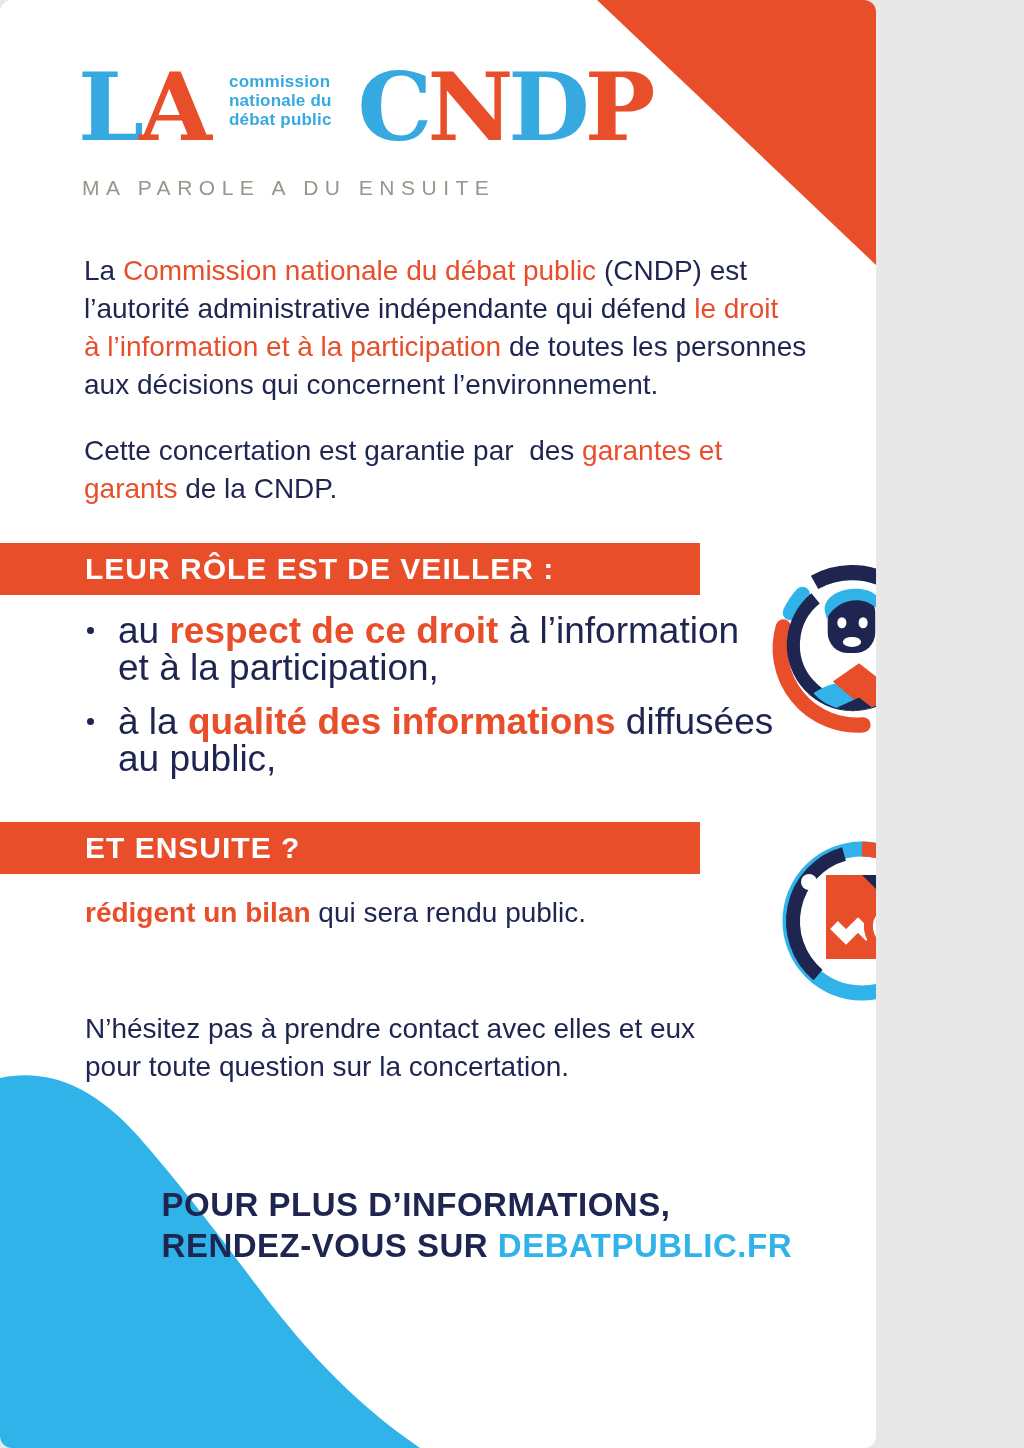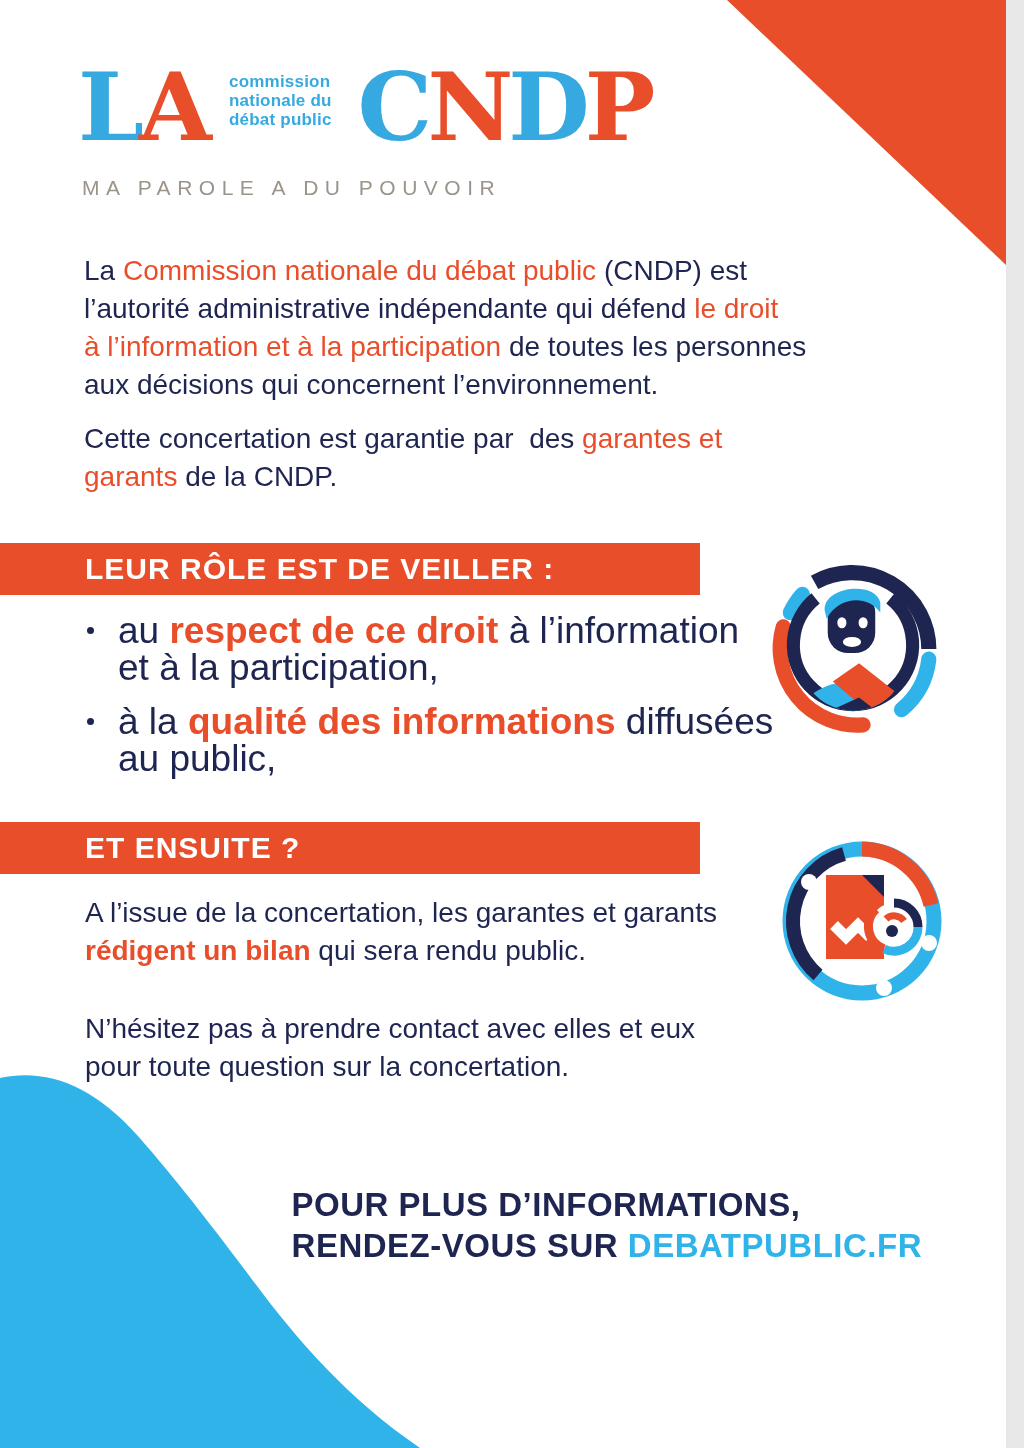--- a/index.html
+++ b/index.html
@@ -7,25 +7,26 @@
     --navy:#1f2551;
     --blue:#36a9e0;
     --light-blue:#2fb3e8;
     --gray:#9a948a;
     --white:#ffffff;
   }
   *{margin:0;padding:0;box-sizing:border-box;}
   html,body{background:#e8e8e8;}
   .page{
     position:relative;
-    width:1006px;height:1448px;
+    width:876px;height:1448px;
     background:var(--white);
     overflow:hidden;
     font-family:"Liberation Sans", sans-serif;
     color:var(--navy);
+    border-radius:12px;
   }
   
   .corner-triangle{position:absolute;top:0;right:0;width:280px;height:266px;}
   .corner-wave{position:absolute;left:0;bottom:0;width:430px;height:376px;}
 
   
   .logo-row{position:absolute;left:78px;top:64px;display:flex;align-items:flex-start;}
   .logo-serif{font-family:"DejaVu Serif", serif;font-weight:700;font-size:94px;line-height:0.92;letter-spacing:-5px;}
   .logo-la .ch-l{color:var(--blue);}
   .logo-la .ch-a{color:var(--orange);}
@@ -34,21 +35,21 @@
   .logo-cndp .c-blue{color:var(--blue);}
   .logo-cndp .c-orange{color:var(--orange);}
   .tagline{position:absolute;left:82px;top:176px;font-size:21px;letter-spacing:6.5px;color:var(--gray);font-weight:400;}
 
   .rich{white-space:pre-wrap;}
   .seg-navy{color:var(--navy);}
   .seg-orange{color:var(--orange);}
   .seg-orange-bold{color:var(--orange);font-weight:700;}
 
   .intro{position:absolute;left:84px;top:252px;width:930px;font-size:28px;line-height:38px;font-weight:400;}
-  .intro .p2{margin-top:16px;}
+  .intro .p2{margin-top:28px;}
 
   .banner{position:absolute;left:0;width:700px;height:52px;background:var(--orange);display:flex;align-items:center;}
   .banner-1{top:543px;}
   .banner-2{top:822px;}
   .banner-title{color:#fff;font-size:30px;font-weight:700;letter-spacing:1px;padding-left:85px;}
 
   .bullets{position:absolute;left:85px;top:612px;width:700px;list-style:none;}
   .bullets li{display:flex;margin-bottom:17px;font-size:37px;line-height:37px;font-weight:400;}
   .bullet-dot{flex:0 0 auto;width:7px;height:7px;border-radius:50%;background:var(--navy);margin:15px 24px 0 2px;}
 
@@ -74,21 +75,21 @@
     <path d="M0,6 C45,-4 92,12 138,64 C178,110 205,145 248,202 C292,262 345,325 420,376 L430,376 L0,376 Z" fill="var(--light-blue)"></path>
   </svg>
 
   <div class="logo-row">
     <div class="logo-serif logo-la"><span class="ch-l">L</span><span class="ch-a">A</span></div>
     <div class="logo-subtext rich">commission
 nationale du
 débat public</div>
     <div class="logo-serif logo-cndp"><span class="c-blue">C</span><span class="c-orange">N</span><span class="c-blue">D</span><span class="c-orange">P</span></div>
   </div>
-  <div class="tagline">MA PAROLE A DU POUVOIR</div>
+  <div class="tagline">MA PAROLE A DU ENSUITE</div>
 
   <div class="intro">
     <p class="p1 rich"><span class="seg-navy">La </span><span class="seg-orange">Commission nationale du débat public</span><span class="seg-navy"> (CNDP) est
 l’autorité administrative indépendante qui défend </span><span class="seg-orange">le droit
 à l’information et à la participation</span><span class="seg-navy"> de toutes les personnes
 aux décisions qui concernent l’environnement.</span></p>
     <p class="p2 rich"><span class="seg-navy">Cette concertation est garantie par  des </span><span class="seg-orange">garantes et
 garants</span><span class="seg-navy"> de la CNDP.</span></p>
   </div>
 
@@ -150,22 +151,21 @@
     <polyline points="58,90 70,102 82,90 94,102" fill="none" stroke="#fff" stroke-width="11"></polyline>
 
     <circle cx="118" cy="92" r="24" fill="#fff"></circle>
     <path d="M118,68 A24,24 0 0 1 142,92" fill="none" stroke="var(--navy)" stroke-width="9"></path>
     <path d="M142,92 A24,24 0 0 1 108,114" fill="none" stroke="var(--light-blue)" stroke-width="9"></path>
     <path d="M108,114 A24,24 0 0 1 100,74" fill="none" stroke="var(--orange)" stroke-width="9"></path>
     <path d="M110,84 A12,12 0 0 1 128,86" fill="none" stroke="var(--orange)" stroke-width="7"></path>
     <circle cx="116" cy="96" r="6" fill="var(--navy)"></circle>
   </svg>
 
-  <p class="s2p1 rich"><span class="seg-navy">A l’issue de la concertation, les garantes et garants
-</span><span class="seg-orange-bold">rédigent un bilan</span><span class="seg-navy"> qui sera rendu public.</span></p>
+  <p class="s2p1 rich"><span class="seg-orange-bold">rédigent un bilan</span><span class="seg-navy"> qui sera rendu public.</span></p>
   <p class="s2p2 rich"><span class="seg-navy">N’hésitez pas à prendre contact avec elles et eux
 pour toute question sur la concertation.</span></p>
 
   <div class="footer-info">
     <div>POUR PLUS D’INFORMATIONS,</div>
     <div><span>RENDEZ-VOUS SUR </span><span class="footer-link">DEBATPUBLIC.FR</span></div>
   </div>
 
 </div>
 

